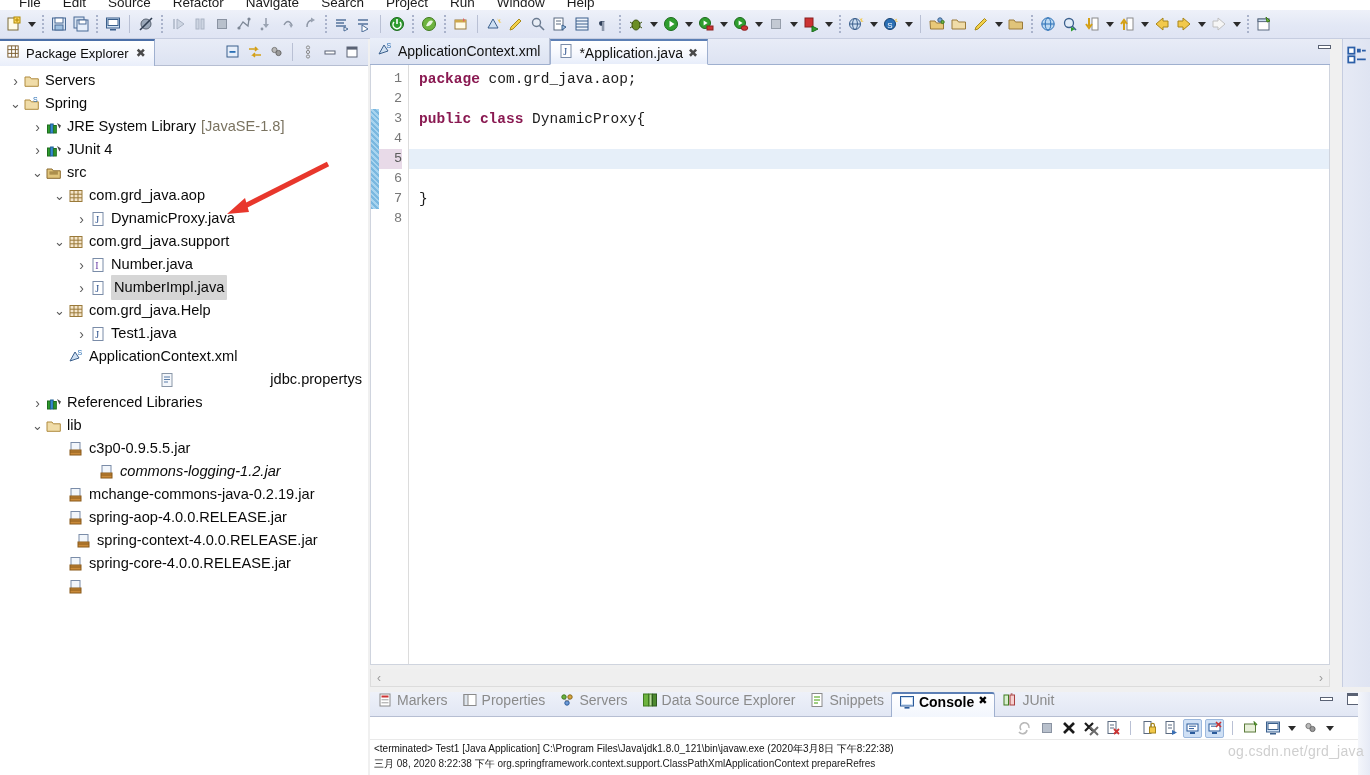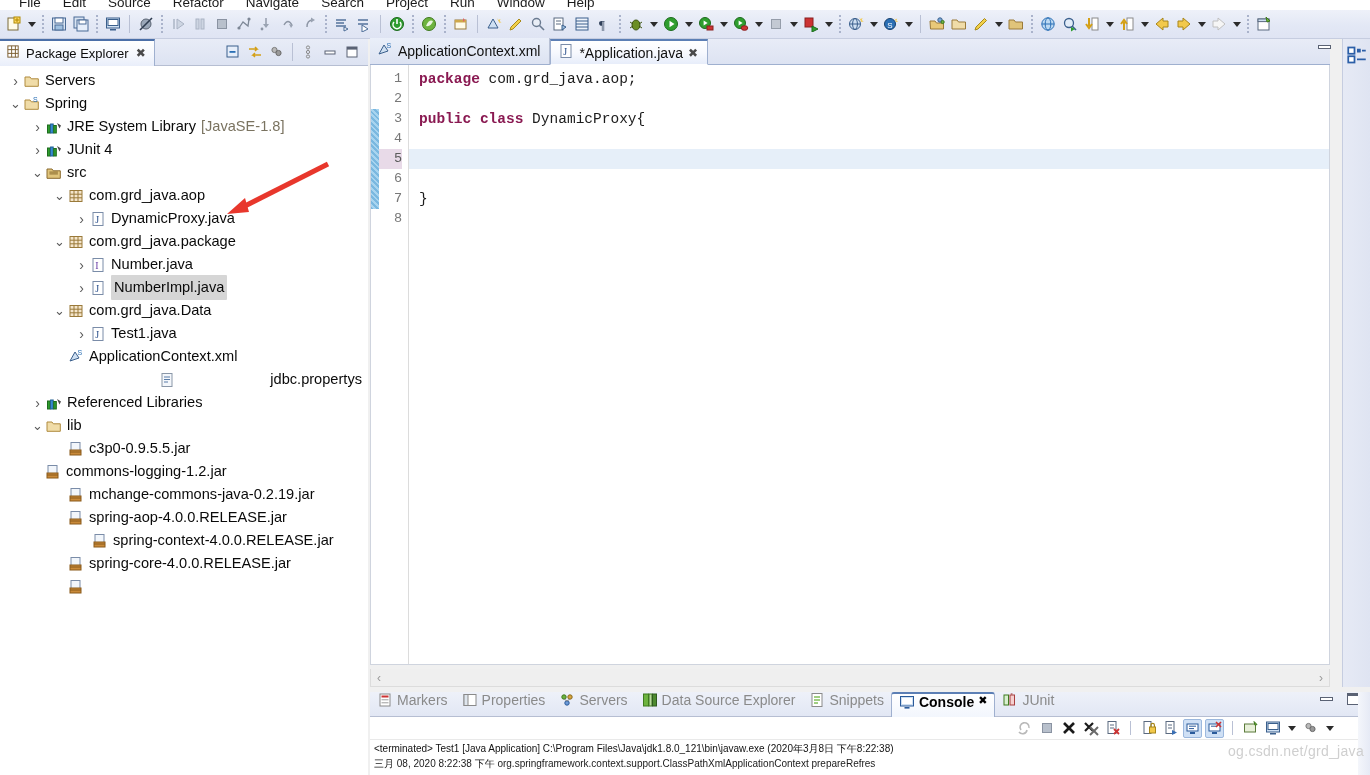--- a/index.html
+++ b/index.html
@@ -688,21 +688,21 @@
           <span class="twist" style="font-size: 13px; line-height: 6px;">⌄</span>
           <span class="ticon">
             <svg width="16" height="16" viewBox="0 0 16 16">
               <rect x="2" y="2.5" width="12" height="11" fill="#f5e6cc" stroke="#9a7a3a"></rect>
               <line x1="2" y1="6.2" x2="14" y2="6.2" stroke="#9a7a3a"></line>
               <line x1="2" y1="9.8" x2="14" y2="9.8" stroke="#9a7a3a"></line>
               <line x1="6" y1="2.5" x2="6" y2="13.5" stroke="#9a7a3a"></line>
               <line x1="10" y1="2.5" x2="10" y2="13.5" stroke="#9a7a3a"></line>
             </svg>
           </span>
-          <span class="tlabel">com.grd_java.package</span>
+          <span class="tlabel">com.grd_java.support</span>
         </div>
         <div class="trow" style="padding-left: 74px;">
           <span class="twist" style="font-size: 14px;">›</span>
           <span class="ticon">
             <svg width="16" height="16" viewBox="0 0 16 16">
               <rect x="3" y="1.5" width="10" height="13" fill="#fff" stroke="#7a8ca8"></rect>
               <text x="5.2" y="11.6" font-size="10" fill="#6a3fa8" font-family="Liberation Serif, serif">I</text>
             </svg>
           </span>
           <span class="tlabel">Number.java</span>
@@ -721,21 +721,21 @@
           <span class="twist" style="font-size: 13px; line-height: 6px;">⌄</span>
           <span class="ticon">
             <svg width="16" height="16" viewBox="0 0 16 16">
               <rect x="2" y="2.5" width="12" height="11" fill="#f5e6cc" stroke="#9a7a3a"></rect>
               <line x1="2" y1="6.2" x2="14" y2="6.2" stroke="#9a7a3a"></line>
               <line x1="2" y1="9.8" x2="14" y2="9.8" stroke="#9a7a3a"></line>
               <line x1="6" y1="2.5" x2="6" y2="13.5" stroke="#9a7a3a"></line>
               <line x1="10" y1="2.5" x2="10" y2="13.5" stroke="#9a7a3a"></line>
             </svg>
           </span>
-          <span class="tlabel">com.grd_java.Data</span>
+          <span class="tlabel">com.grd_java.Help</span>
         </div>
         <div class="trow" style="padding-left: 74px;">
           <span class="twist" style="font-size: 14px;">›</span>
           <span class="ticon">
             <svg width="16" height="16" viewBox="0 0 16 16">
               <rect x="3" y="1.5" width="10" height="13" fill="#fff" stroke="#7a8ca8"></rect>
               <text x="5.2" y="11.6" font-size="10" fill="#2a4f8c" font-family="Liberation Serif, serif">J</text>
             </svg>
           </span>
           <span class="tlabel">Test1.java</span>
@@ -787,21 +787,21 @@
           <span class="twist"></span>
           <span class="ticon">
             <svg width="16" height="16" viewBox="0 0 16 16">
               <rect x="3" y="1.5" width="9" height="12" fill="#f2f6fb" stroke="#7a8ca8"></rect>
               <rect x="2" y="9" width="11" height="5" fill="#c98a3a" stroke="#8a5a1a"></rect>
               <line x1="2" y1="11" x2="13" y2="11" stroke="#8a5a1a"></line>
             </svg>
           </span>
           <span class="tlabel">c3p0-0.9.5.5.jar</span>
         </div>
-        <div class="trow" style="padding-left: 29px;">
+        <div class="trow" style="padding-left: 83px; font-style: italic;">
           <span class="twist"></span>
           <span class="ticon">
             <svg width="16" height="16" viewBox="0 0 16 16">
               <rect x="3" y="1.5" width="9" height="12" fill="#f2f6fb" stroke="#7a8ca8"></rect>
               <rect x="2" y="9" width="11" height="5" fill="#c98a3a" stroke="#8a5a1a"></rect>
               <line x1="2" y1="11" x2="13" y2="11" stroke="#8a5a1a"></line>
             </svg>
           </span>
           <span class="tlabel">commons-logging-1.2.jar</span>
         </div>
@@ -820,21 +820,21 @@
           <span class="twist"></span>
           <span class="ticon">
             <svg width="16" height="16" viewBox="0 0 16 16">
               <rect x="3" y="1.5" width="9" height="12" fill="#f2f6fb" stroke="#7a8ca8"></rect>
               <rect x="2" y="9" width="11" height="5" fill="#c98a3a" stroke="#8a5a1a"></rect>
               <line x1="2" y1="11" x2="13" y2="11" stroke="#8a5a1a"></line>
             </svg>
           </span>
           <span class="tlabel">spring-aop-4.0.0.RELEASE.jar</span>
         </div>
-        <div class="trow" style="padding-left: 76px;">
+        <div class="trow" style="padding-left: 60px;">
           <span class="twist"></span>
           <span class="ticon">
             <svg width="16" height="16" viewBox="0 0 16 16">
               <rect x="3" y="1.5" width="9" height="12" fill="#f2f6fb" stroke="#7a8ca8"></rect>
               <rect x="2" y="9" width="11" height="5" fill="#c98a3a" stroke="#8a5a1a"></rect>
               <line x1="2" y1="11" x2="13" y2="11" stroke="#8a5a1a"></line>
             </svg>
           </span>
           <span class="tlabel">spring-context-4.0.0.RELEASE.jar</span>
         </div>

